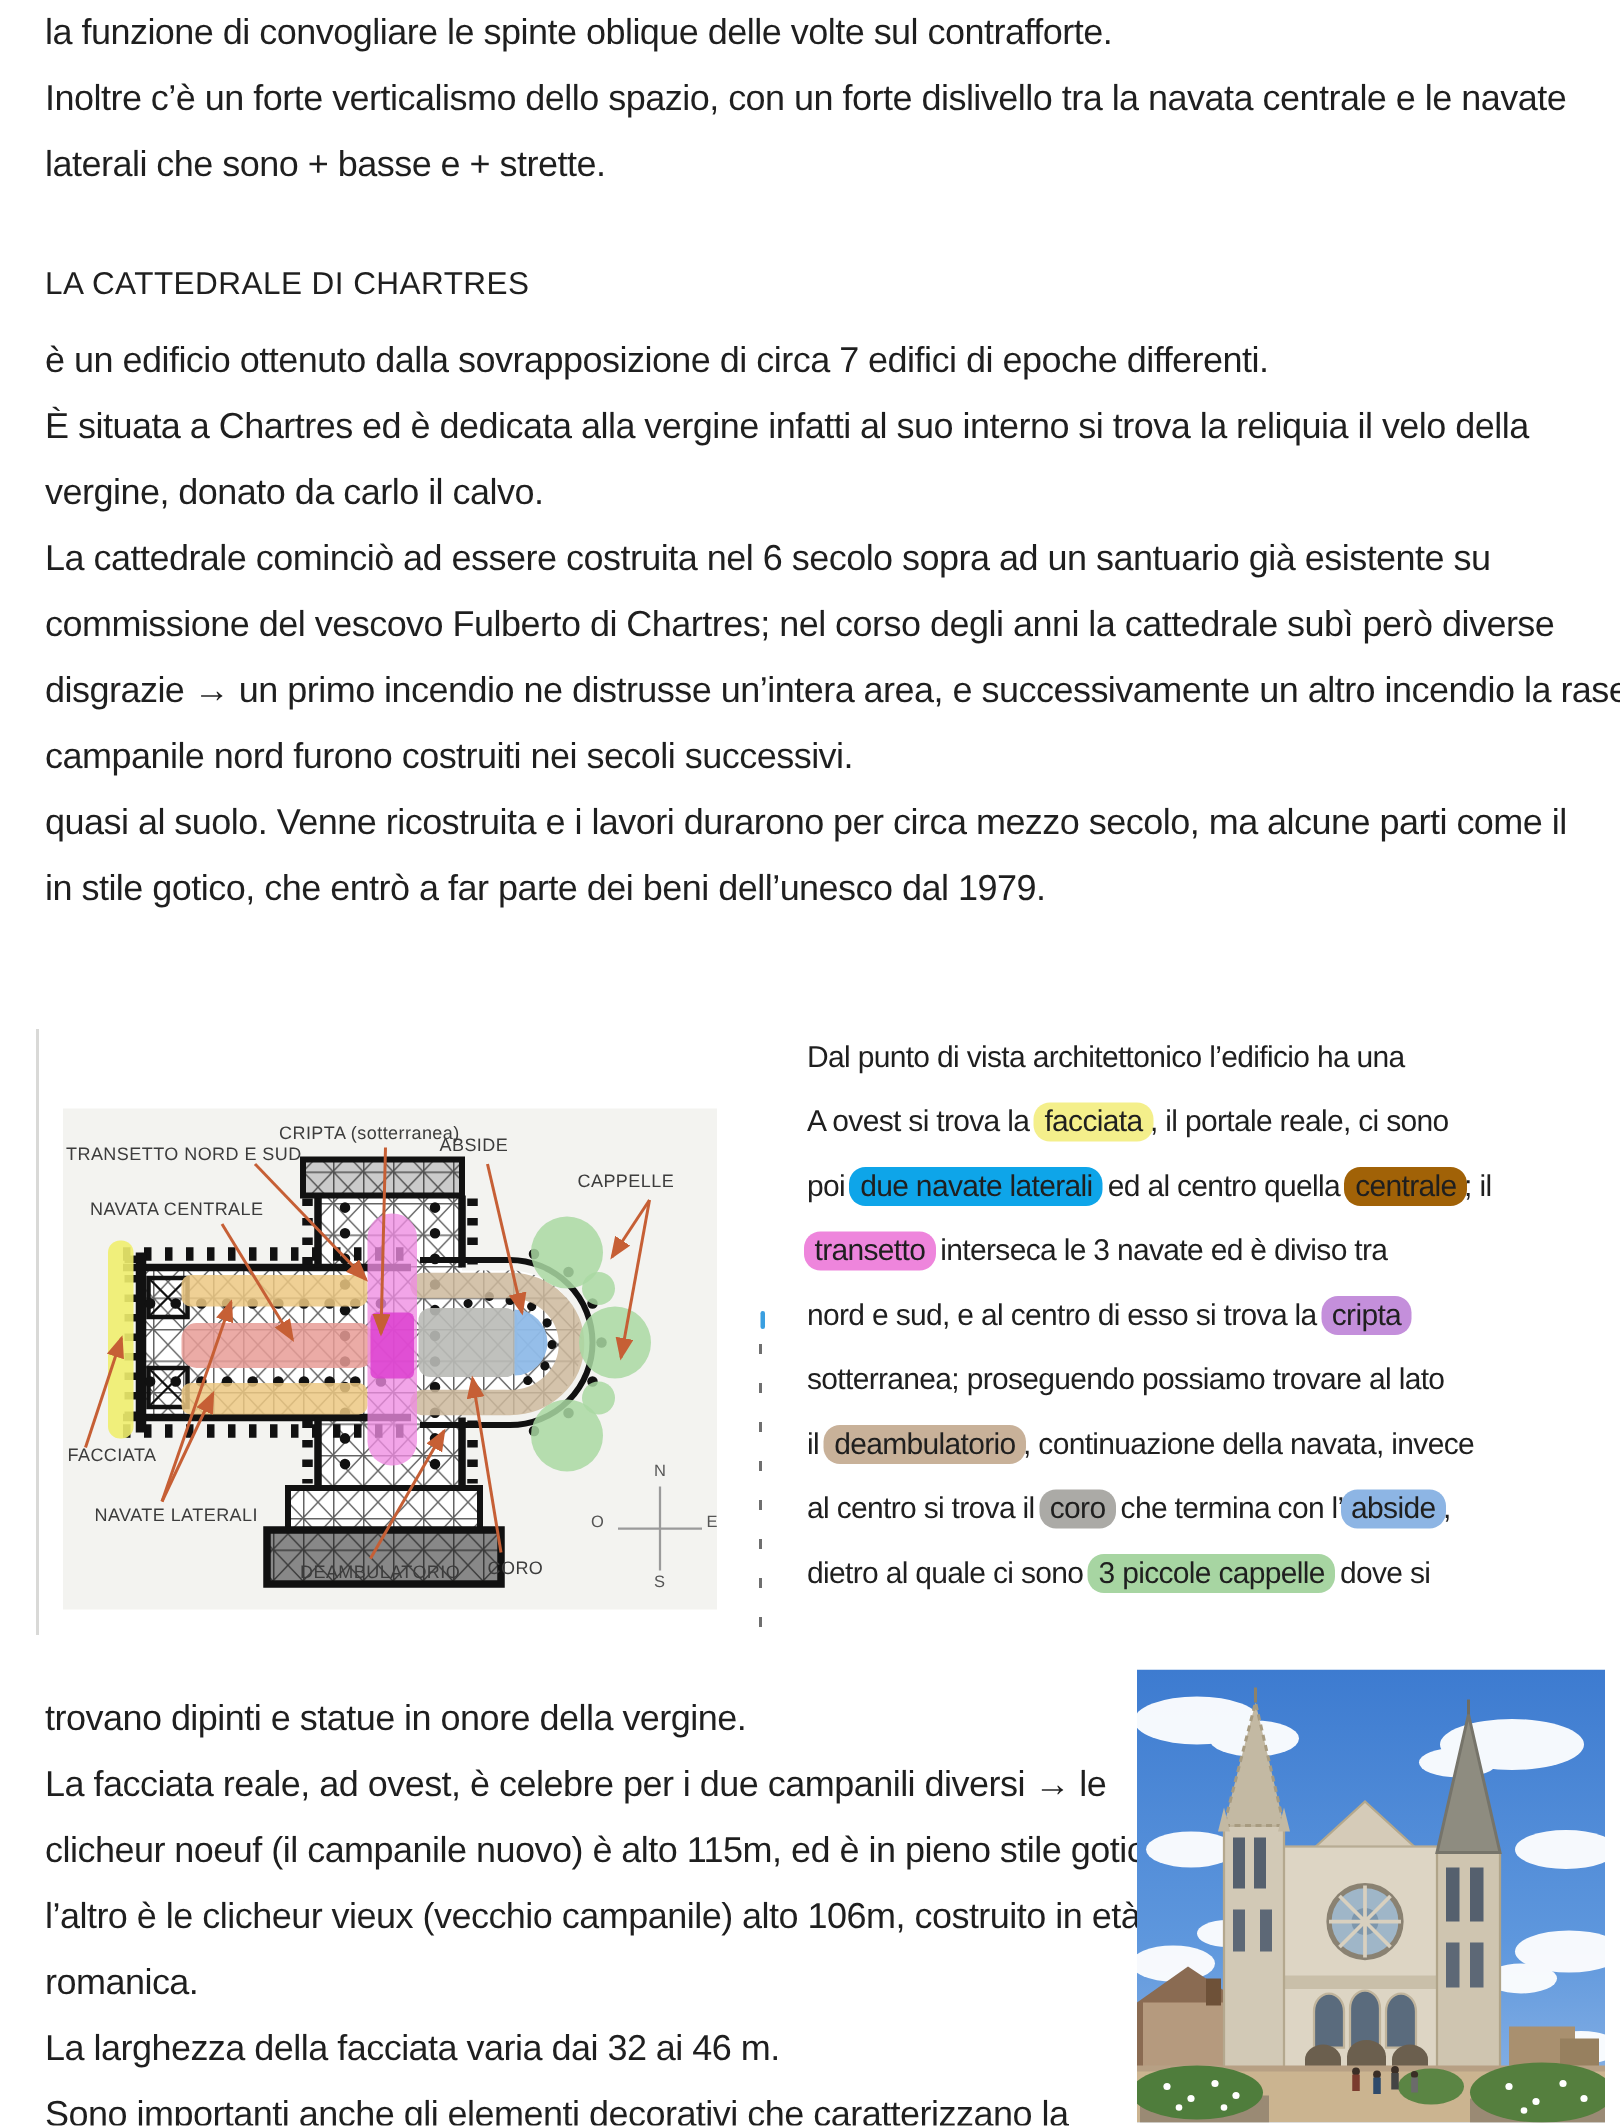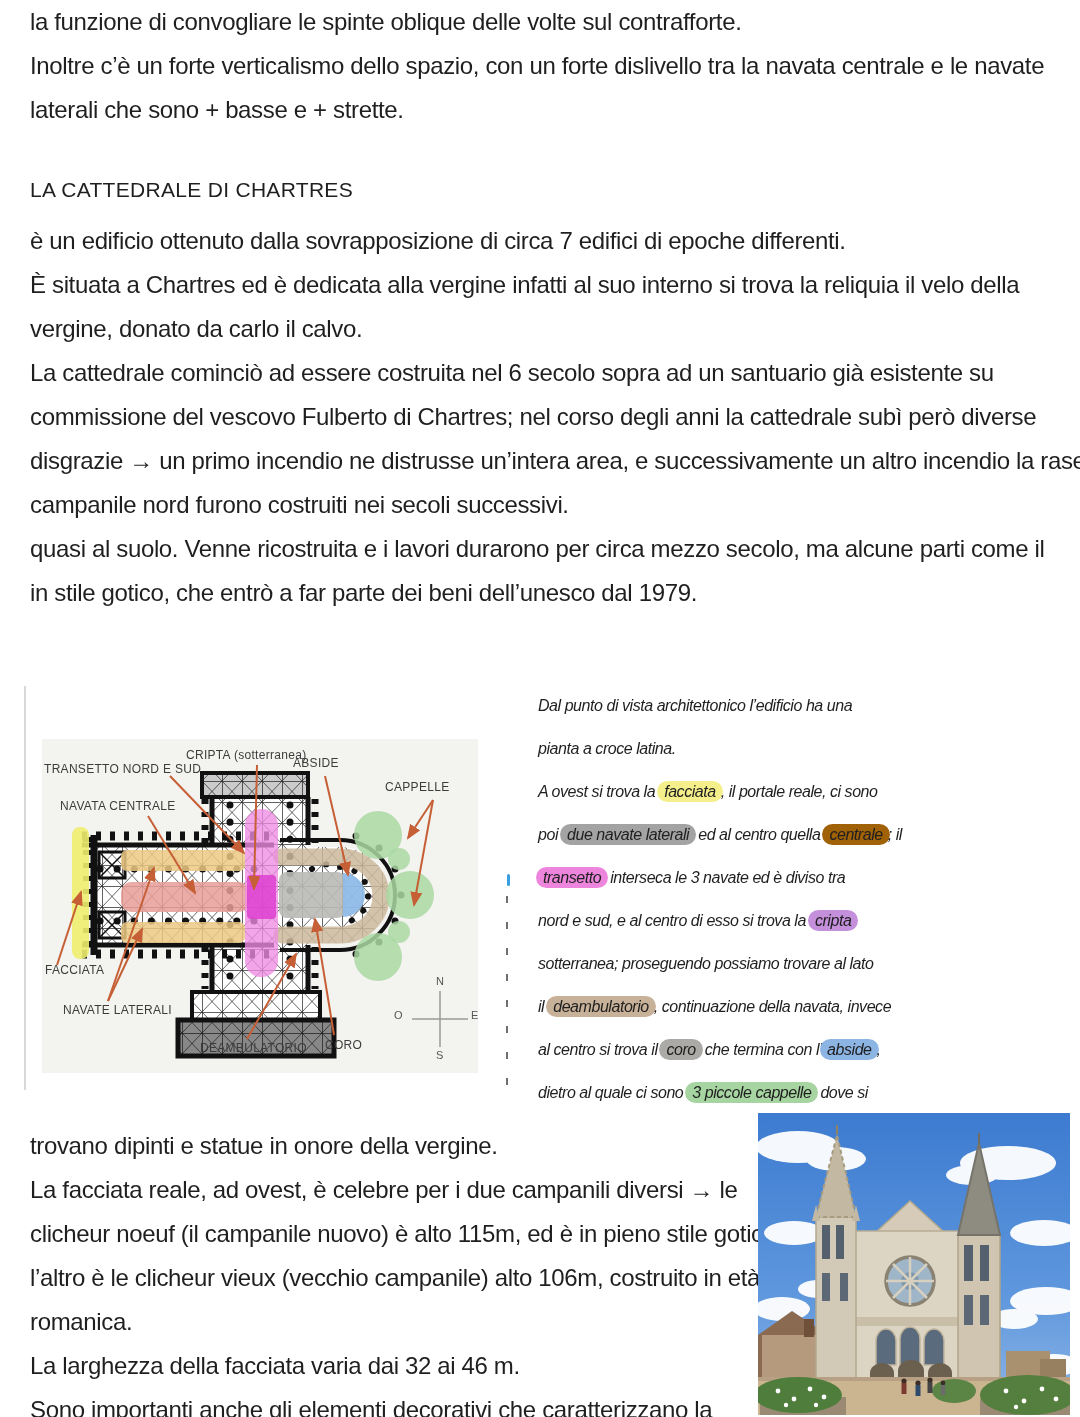--- a/index.html
+++ b/index.html
@@ -7,21 +7,21 @@
     width:1080px;height:1417px;
     background:#ffffff;
     font-family:"Liberation Sans","DejaVu Sans",sans-serif;
     color:#1f1f1f;
     position:relative;
     overflow:hidden;
   }
   .abs{position:absolute;}
   .body-text{font-size:24px;letter-spacing:-0.35px;line-height:44px;}
   .body-text .tline{white-space:nowrap;}
-  .rc-text{font-size:16px;letter-spacing:-0.45px;line-height:43px;font-style:italic;}
+  .rc-text{font-size:20px;letter-spacing:-0.45px;line-height:43px;}
   .rc-text .tline{white-space:nowrap;}
   .heading{font-size:21px;letter-spacing:0.3px;line-height:44px;white-space:nowrap;}
   .hl{border-radius:11px;padding:2px 7px;margin:0 -2px;}
   
   #diagram-panel{left:42px;top:739px;width:436px;height:334px;background:#f3f3f0;}
   .dlabel{position:absolute;font-size:12px;color:#3c3c3c;letter-spacing:0.3px;white-space:nowrap;}
   .clabel{position:absolute;font-size:11px;color:#555;}
   #left-edge-line{left:24px;top:686px;width:2px;height:404px;background:#d9d9d7;}
   #dash-marks{left:506px;top:896px;width:2px;height:190px;
     background:repeating-linear-gradient(#6f6f6f 0 7px,transparent 7px 26px);}
@@ -148,23 +148,22 @@
   <span class="clabel" style="left:394px;top:310px;">S</span>
   <span class="clabel" style="left:352px;top:270px;">O</span>
   <span class="clabel" style="left:429px;top:270px;">E</span>
 </div>
 
 <div class="abs" id="blue-dash"></div>
 <div class="abs" id="dash-marks"></div>
 
 <div class="abs rc-text" style="left:538px;top:684px;width:512px;">
     <div class="tline"><span>Dal punto di vista architettonico l’edificio ha una</span></div>
-    <div class="tline"><span>pianta a croce latina.</span></div>
     <div class="tline"><span>A ovest si trova la </span><span class="hl" style="background-color: rgb(244, 239, 139);">facciata</span><span>, il portale reale, ci sono</span></div>
-    <div class="tline"><span>poi </span><span class="hl" style="background-color: #a3a3a3;">due navate laterali</span><span> ed al centro quella </span><span class="hl" style="background-color: #a16207;">centrale</span><span>; il</span></div>
+    <div class="tline"><span>poi </span><span class="hl" style="background-color: #0ea5e9;">due navate laterali</span><span> ed al centro quella </span><span class="hl" style="background-color: #a16207;">centrale</span><span>; il</span></div>
     <div class="tline"><span class="hl" style="background-color: rgb(238, 133, 220);">transetto</span><span> interseca le 3 navate ed è diviso tra</span></div>
     <div class="tline"><span>nord e sud, e al centro di esso si trova la </span><span class="hl" style="background-color: rgb(196, 143, 219);">cripta</span></div>
     <div class="tline"><span>sotterranea; proseguendo possiamo trovare al lato</span></div>
     <div class="tline"><span>il </span><span class="hl" style="background-color: rgb(200, 177, 153);">deambulatorio</span><span>, continuazione della navata, invece</span></div>
     <div class="tline"><span>al centro si trova il </span><span class="hl" style="background-color: rgb(171, 170, 166);">coro</span><span> che termina con l’</span><span class="hl" style="background-color: rgb(141, 181, 228);">abside</span><span>,</span></div>
     <div class="tline"><span>dietro al quale ci sono </span><span class="hl" style="background-color: rgb(167, 213, 162);">3 piccole cappelle</span><span> dove si</span></div>
   </div>
 
 <div class="abs body-text" style="left:30px;top:1124px;width:730px;">
     <div class="tline">trovano dipinti e statue in onore della vergine.</div>

